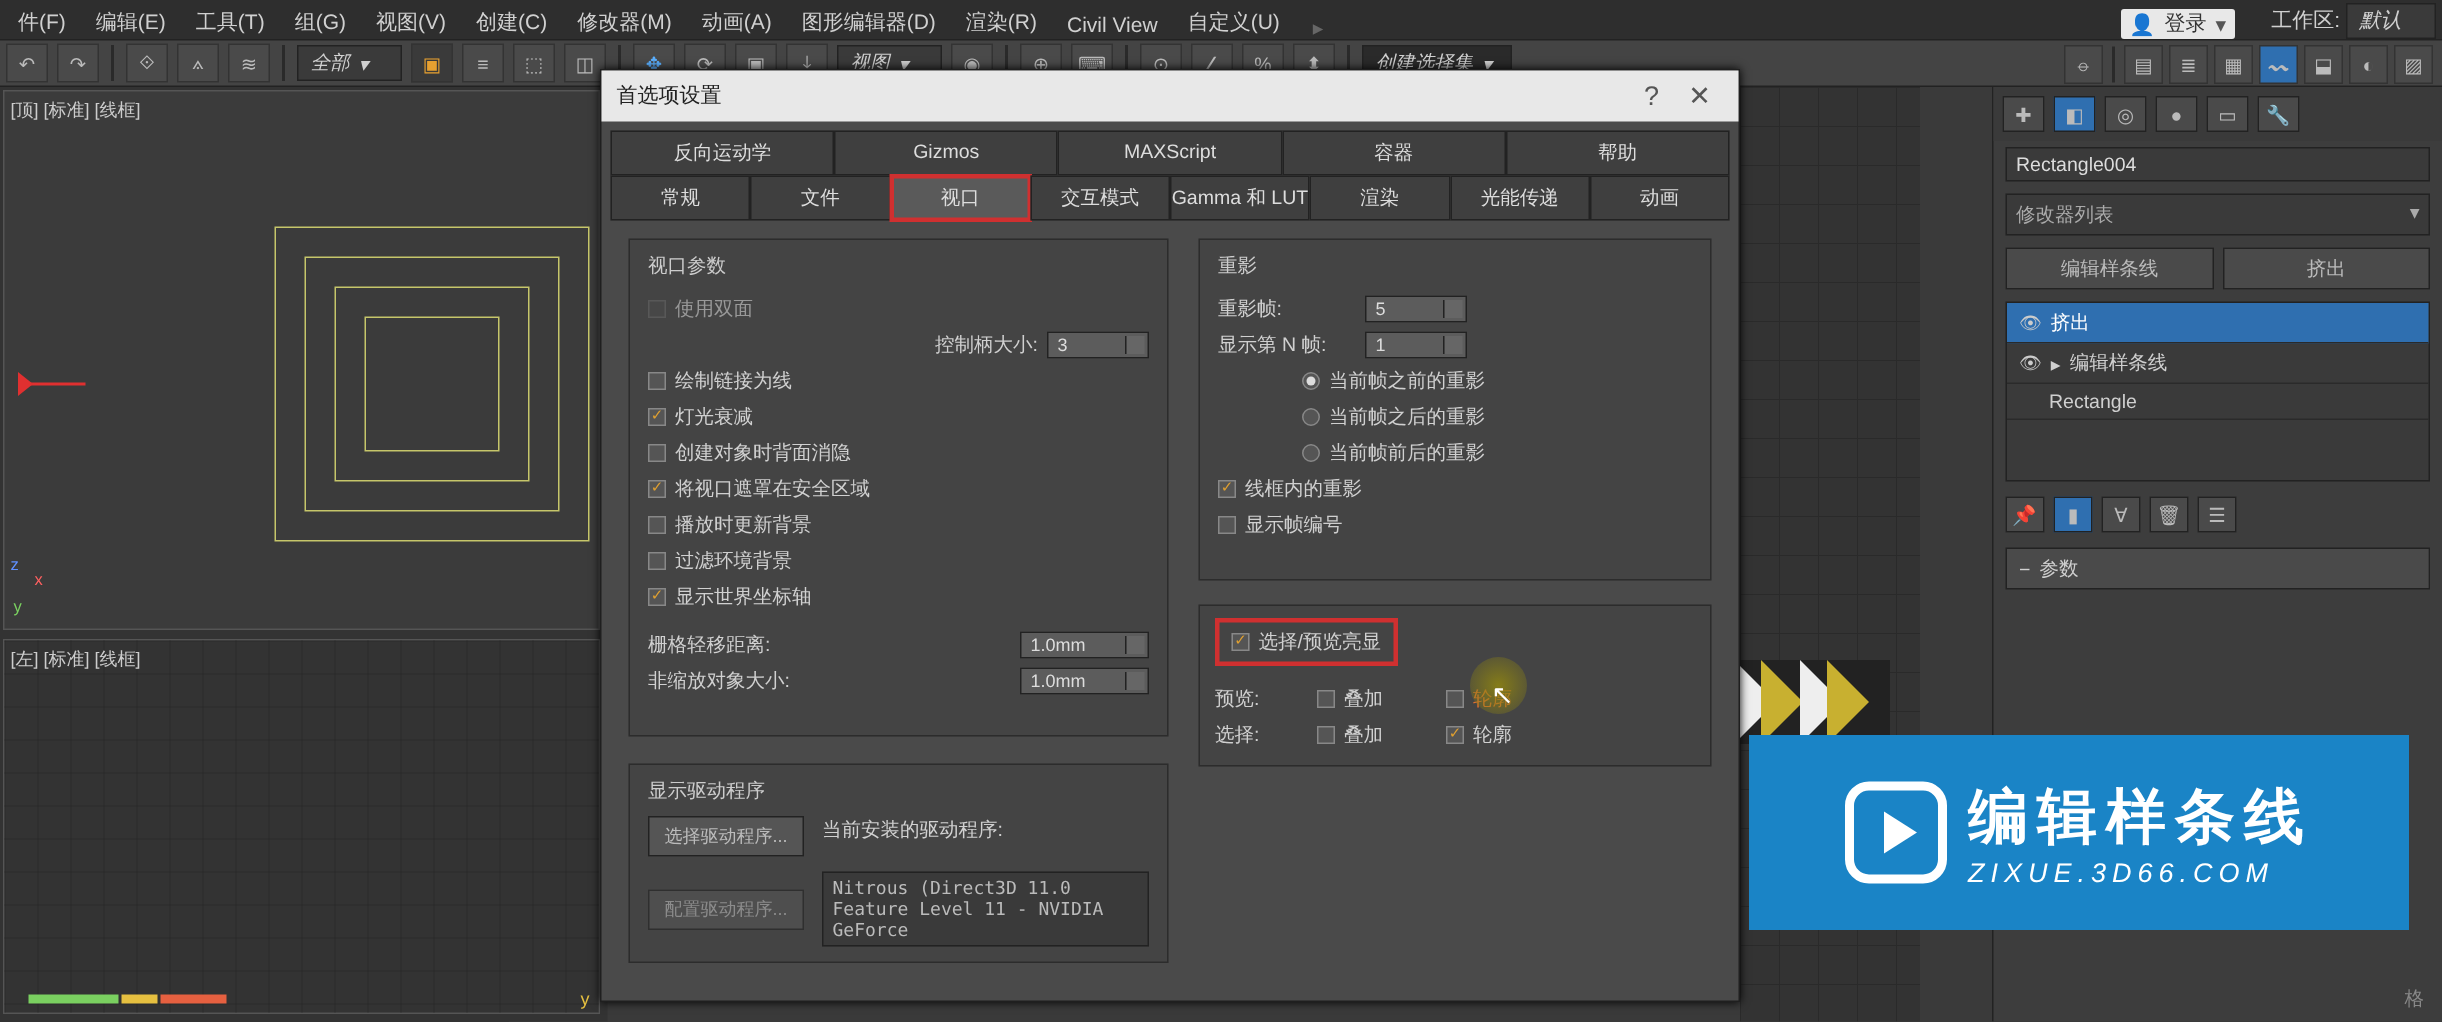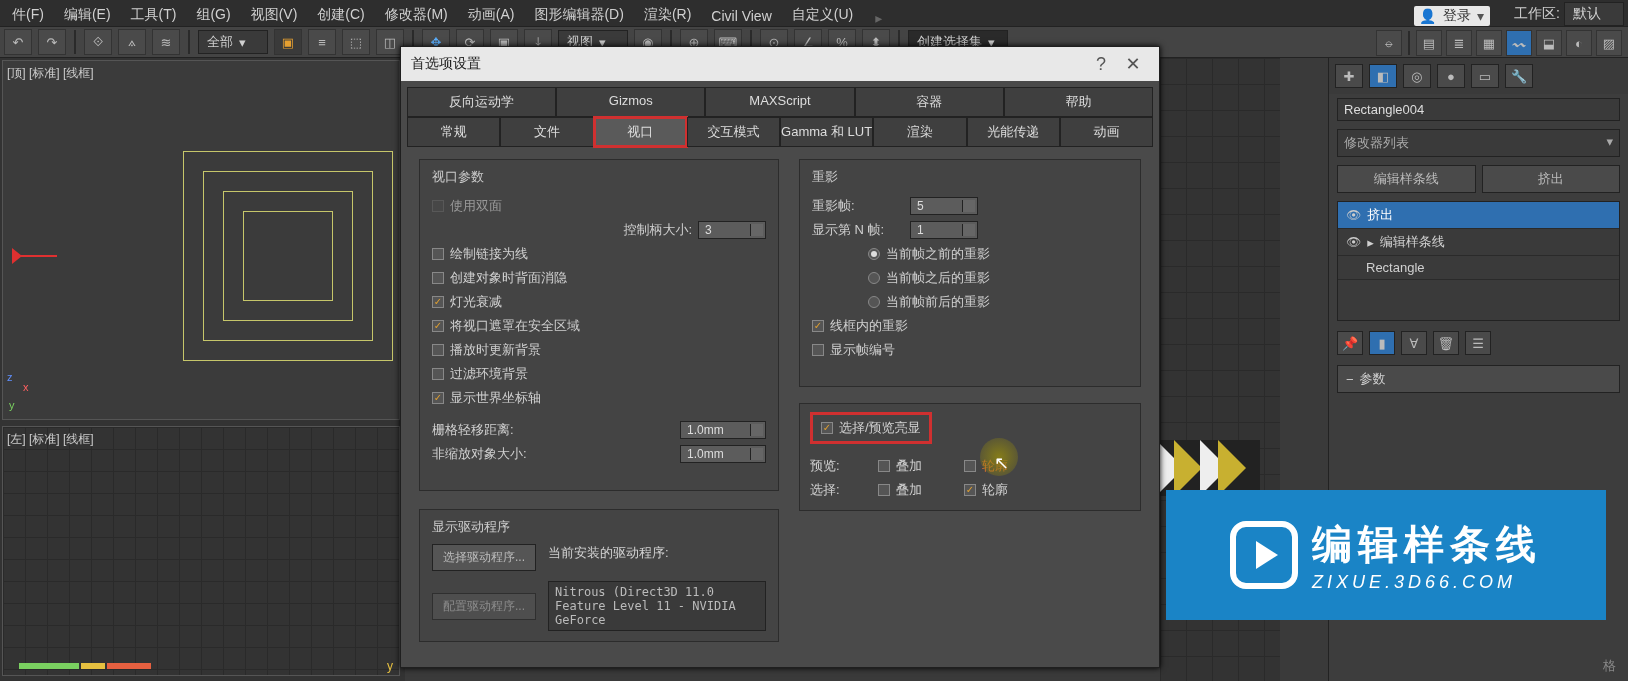--- a/index.html
+++ b/index.html
@@ -56,21 +56,21 @@
   .tool-btn {
     width:28px; height:26px;
     background:#4a4a4a;
     border:1px solid #333;
     display:flex;align-items:center;justify-content:center;
     color:#bbb;
   }
   .tool-sep { width:2px; height:24px; background:#2a2a2a; margin:0 2px;}
   .tool-combo {
     background:#3a3a3a; border:1px solid #222; padding:2px 8px;
-    display:flex; gap:6px; align-items:center; min-width:70px;
+    display:flex; gap:6px; align-items:center; min-width:70px;font-style:italic;
   }
 
   
   .view-container {
     position:absolute;
     left:0; top:58px;
     width:405px;
     height:623px;
     background:#333;
   }
@@ -508,26 +508,26 @@
         </div>
         <div class="chk-row" style="justify-content:flex-end">
           <span>控制柄大小:</span>
           <span class="spinner">3</span>
         </div>
         <div class="chk-row">
             <span class="cb"></span>
           <span>绘制链接为线</span>
           </div>
         <div class="chk-row">
+            <span class="cb checked"></span>
+          <span>灯光衰减</span>
+          </div>
+        <div class="chk-row">
             <span class="cb"></span>
           <span>创建对象时背面消隐</span>
-          </div>
-        <div class="chk-row">
-            <span class="cb checked"></span>
-          <span>灯光衰减</span>
           </div>
         <div class="chk-row">
             <span class="cb checked"></span>
           <span>将视口遮罩在安全区域</span>
           </div>
         <div class="chk-row">
             <span class="cb"></span>
           <span>播放时更新背景</span>
           </div>
         <div class="chk-row">

